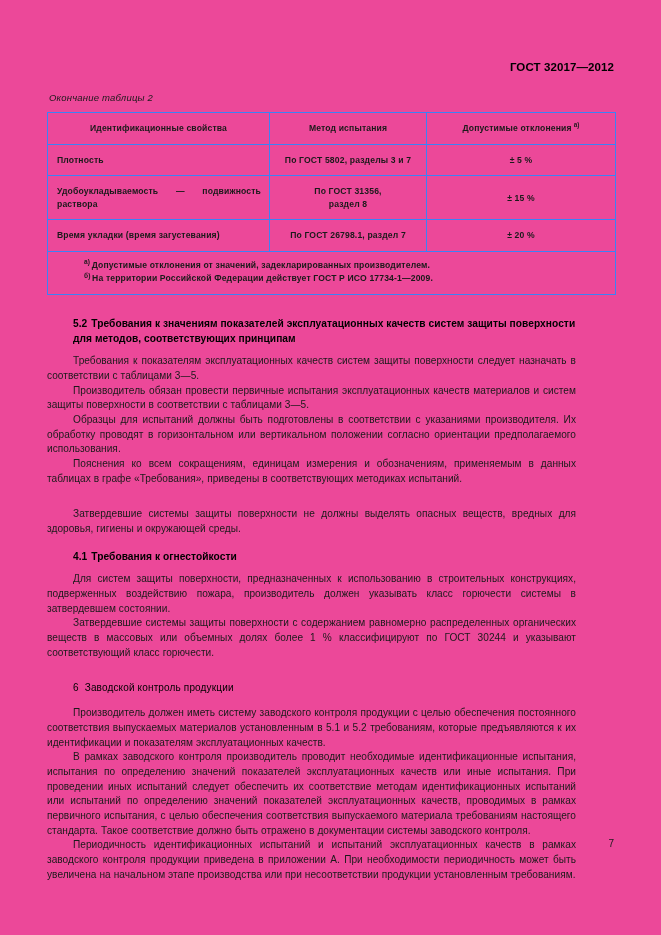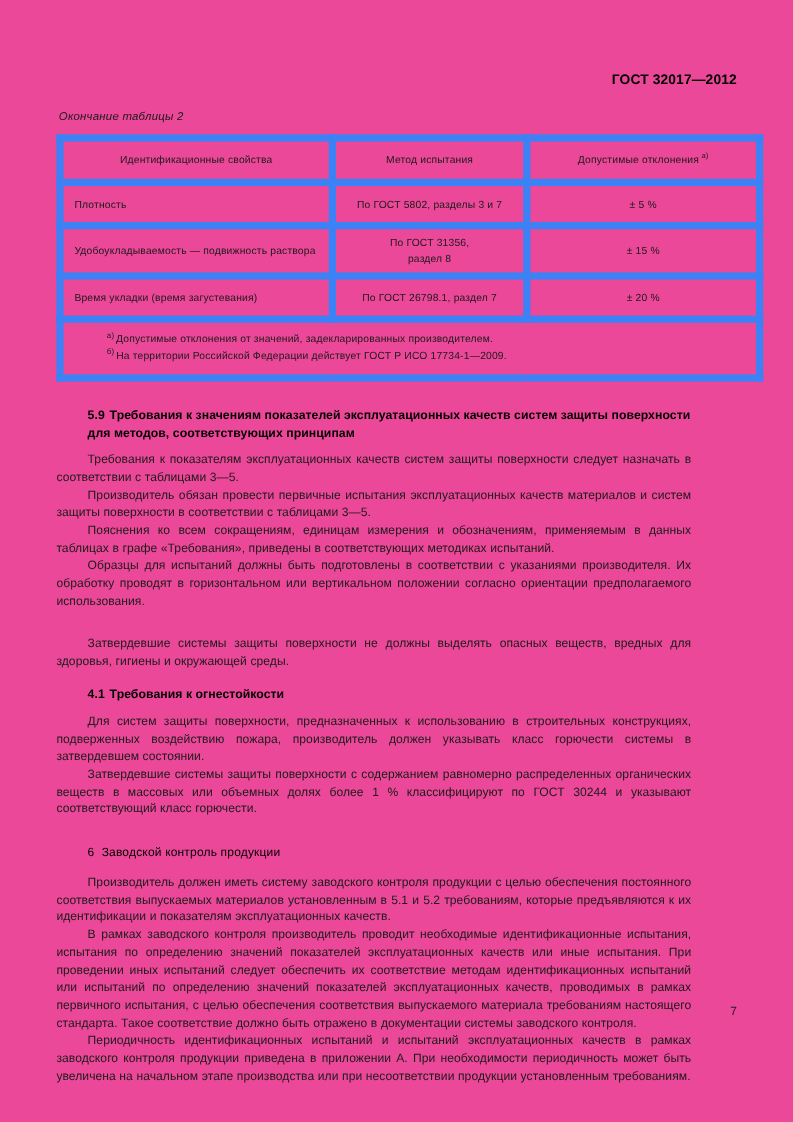--- a/index.html
+++ b/index.html
@@ -54,22 +54,22 @@
 
   
   table.gost {
     border-collapse: collapse;
     width: 529px;
     table-layout: fixed;
     border: 1px solid #000;
   }
   table.gost td,
   table.gost th {
-    border: 6px solid #3b82f6;
-    font-weight: normal;
+    border: 1px solid #3b82f6;
+    font-weight: bold;
     font-size: 8.6px;
     color: #1a1a1a;
     vertical-align: middle;
     letter-spacing: 0.15px;
   }
   table.gost th {
     text-align: center;
     padding: 10px 6px 10px 6px;
     line-height: 1.25;
   }
@@ -207,26 +207,26 @@
           <td class="footnotes" colspan="3">
             <span class="fn-line"><span class="fn-mark">а)</span><span>Допустимые отклонения от значений, задекларированных производителем.</span></span>
             <span class="fn-line"><span class="fn-mark">б)</span><span>На территории Российской Федерации действует ГОСТ Р ИСО 17734-1—2009.</span></span>
           </td>
         </tr>
       </tbody>
     </table>
 
     <div class="gap-after-table"></div>
 
-    <h2 class="sec-head"><span class="num">5.9</span><span>Требования к значениям показателей эксплуатационных качеств систем защиты поверхности для методов, соответствующих принципам</span></h2>
+    <h2 class="sec-head"><span class="num">5.2</span><span>Требования к значениям показателей эксплуатационных качеств систем защиты поверхности для методов, соответствующих принципам</span></h2>
     <div class="gap-head-to-para"></div>
     <p class="body">Требования к показателям эксплуатационных качеств систем защиты поверхности следует назначать в соответствии с таблицами 3—5.</p>
     <p class="body">Производитель обязан провести первичные испытания эксплуатационных качеств материалов и систем защиты поверхности в соответствии с таблицами 3—5.</p>
+    <p class="body">Образцы для испытаний должны быть подготовлены в соответствии с указаниями производителя. Их обработку проводят в горизонтальном или вертикальном положении согласно ориентации предполагаемого использования.</p>
     <p class="body">Пояснения ко всем сокращениям, единицам измерения и обозначениям, применяемым в данных таблицах в графе «Требования», приведены в соответствующих методиках испытаний.</p>
-    <p class="body">Образцы для испытаний должны быть подготовлены в соответствии с указаниями производителя. Их обработку проводят в горизонтальном или вертикальном положении согласно ориентации предполагаемого использования.</p>
 
     <div class="gap-para-to-head"></div>
 
     <div class="gap-head-to-para"></div>
     <p class="body">Затвердевшие системы защиты поверхности не должны выделять опасных веществ, вредных для здоровья, гигиены и окружающей среды.</p>
 
     <div class="gap-para-to-head"></div>
 
     <h2 class="sec-head"><span class="num">4.1</span><span>Требования к огнестойкости</span></h2>
     <div class="gap-head-to-para"></div>

